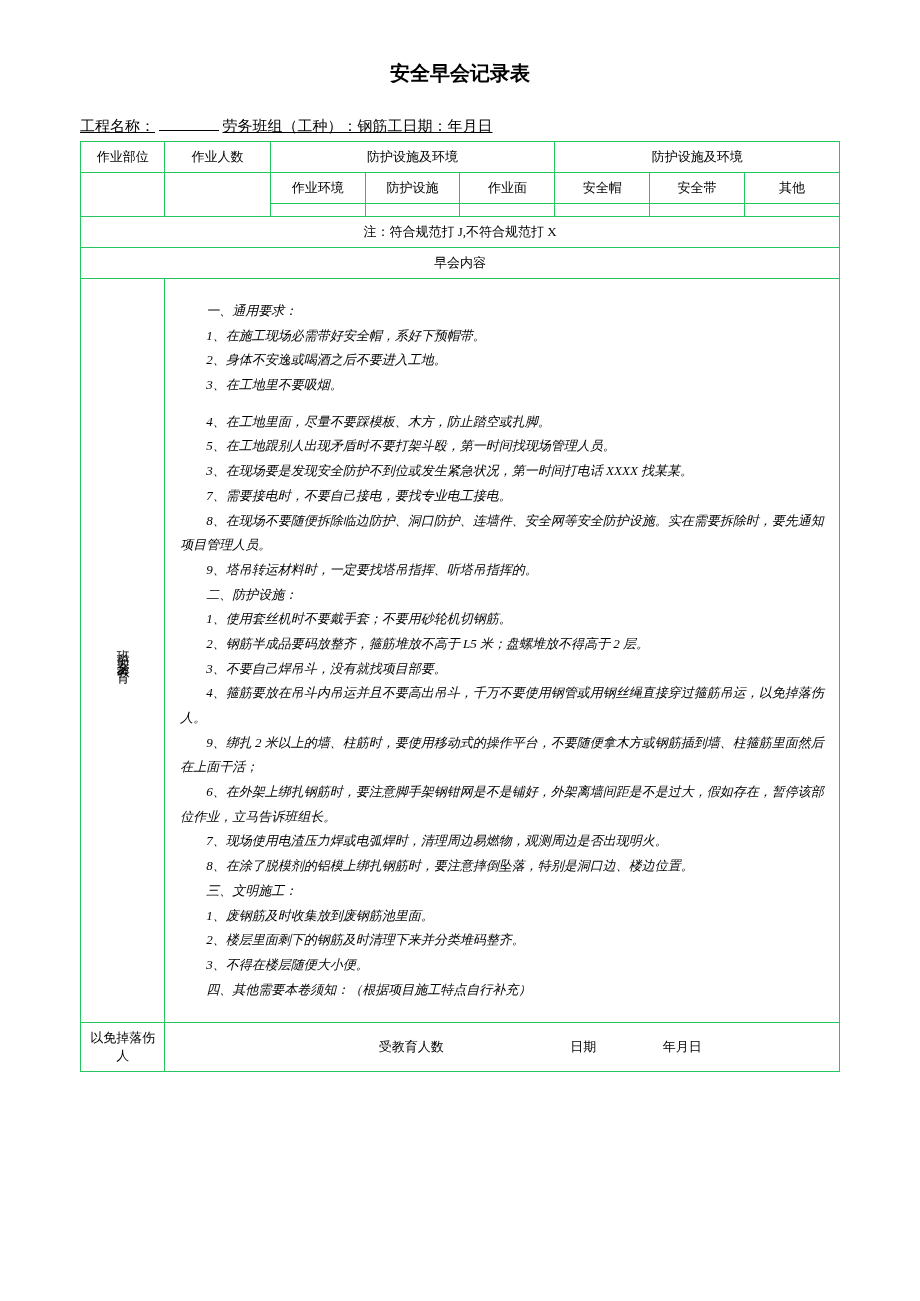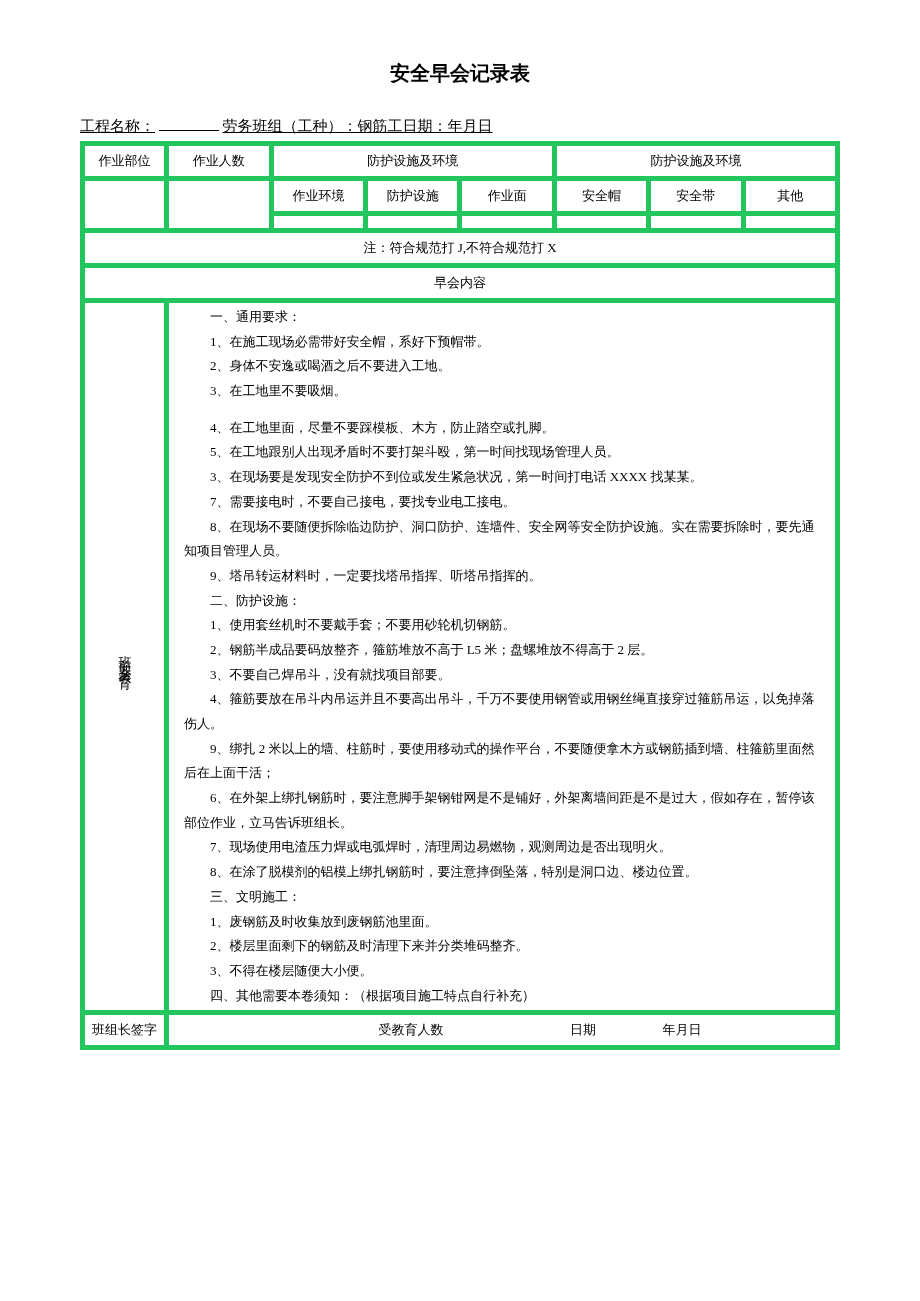--- a/index.html
+++ b/index.html
@@ -22,38 +22,39 @@
       font-size: 15px;
     }
     .header-line .label { text-decoration: underline; }
     .header-line .spacer { display: inline-block; width: 60px; border-bottom: 1px solid #000; }
     table {
       border-collapse: collapse;
       width: 100%;
       table-layout: fixed;
     }
     td, th {
-      border: 5px solid #22c55e;
+      border: 1px solid #22c55e;
       padding: 6px 4px;
       font-size: 13px;
       text-align: center;
       vertical-align: middle;
     }
     .vertical-text {
       writing-mode: vertical-rl;
       text-orientation: upright;
       letter-spacing: 4px;
       text-align: center;
       padding: 20px 4px;
     }
     .content-cell {
       text-align: left;
-      padding: 2px 15px;
+      padding: 20px 15px;
       line-height: 1.9;
       vertical-align: top;
+      font-style: italic;
     }
     .content-cell p { margin: 0; }
     .indent1 { text-indent: 2em; }
     .note-row { }
   </style>
 </head>
 <body>
 
 <div class="title">安全早会记录表</div>
 
@@ -128,21 +129,21 @@
       <p class="indent1">7、现场使用电渣压力焊或电弧焊时，清理周边易燃物，观测周边是否出现明火。</p>
       <p class="indent1">8、在涂了脱模剂的铝模上绑扎钢筋时，要注意摔倒坠落，特别是洞口边、楼边位置。</p>
       <p class="indent1">三、文明施工：</p>
       <p class="indent1">1、废钢筋及时收集放到废钢筋池里面。</p>
       <p class="indent1">2、楼层里面剩下的钢筋及时清理下来并分类堆码整齐。</p>
       <p class="indent1">3、不得在楼层随便大小便。</p>
       <p class="indent1">四、其他需要本卷须知：（根据项目施工特点自行补充）</p>
     </td>
   </tr>
   <tr>
-    <td>班组长签字</td>
+    <td>以免掉落伤人</td>
     <td colspan="7" style="text-align:center;padding-left:80px;">
       <span>受教育人数</span>
       <span style="display:inline-block;width:120px;"></span>
       <span>日期</span>
       <span style="display:inline-block;width:60px;"></span>
       <span>年月日</span>
     </td>
   </tr>
 </tbody>
   </table>

